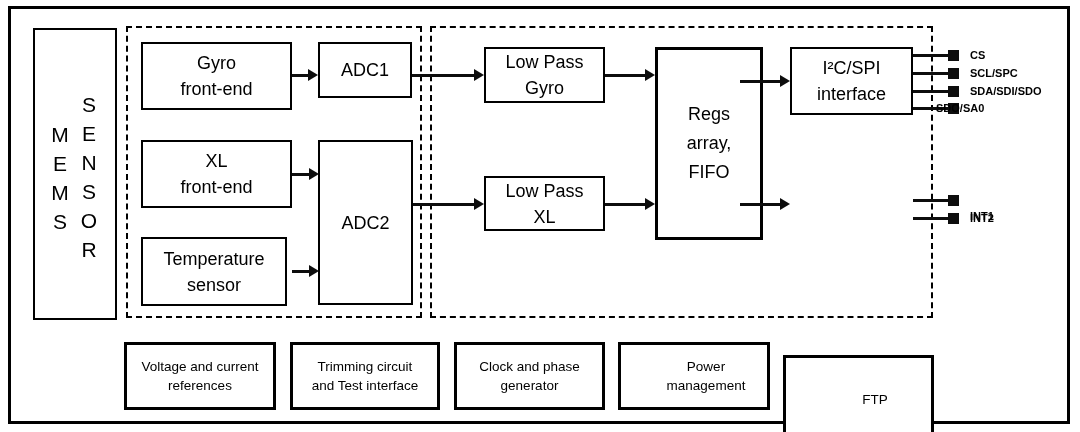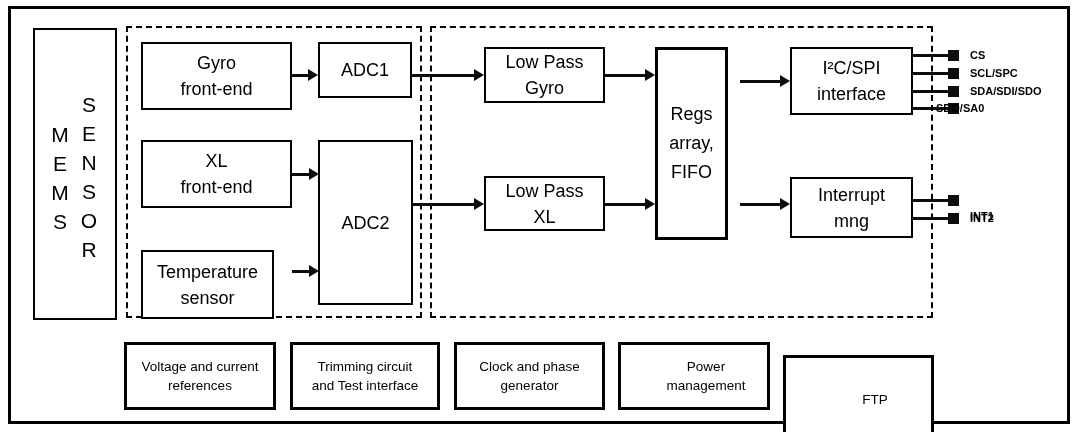--- a/index.html
+++ b/index.html
@@ -49,36 +49,34 @@
 N
 S
 O
 R</div>
   </div>
 
   <div class="box" style="left:141px;top:42px;width:151px;height:68px;">Gyro
 front-end</div>
   <div class="box" style="left:141px;top:140px;width:151px;height:68px;">XL
 front-end</div>
-  <div class="box" style="left:141px;top:237px;width:133px;height:69px;margin-top:13px;">Temperature
+  <div class="box" style="left:141px;top:237px;width:146px;height:69px;">Temperature
 sensor</div>
   <div class="box" style="left:318px;top:42px;width:94px;height:56px;">ADC1</div>
   <div class="box" style="left:318px;top:140px;width:95px;height:165px;">ADC2</div>
 
   <div class="box" style="left:484px;top:47px;width:121px;height:56px;">Low Pass
 Gyro</div>
   <div class="box" style="left:484px;top:176px;width:121px;height:55px;">Low Pass
 XL</div>
-  <div class="box thick regs" style="left:655px;top:47px;width:73px;height:193px;">Regs
+  <div class="box thick regs" style="left:655px;top:47px;width:108px;height:193px;">Regs
 array,
 FIFO</div>
   <div class="box" style="left:790px;top:47px;width:123px;height:68px;">I²C/SPI
 interface</div>
-  <div class="box" style="left:790px;top:177px;width:123px;height:61px;">Interrupt
-mng</div>
 
   <div class="arrow" style="left:292px;top:73.5px;width:16px;"></div>
   <div class="arrow" style="left:412px;top:73.5px;width:62px;"></div>
   <div class="arrow" style="left:292px;top:172.5px;width:17px;"></div>
   <div class="arrow" style="left:292px;top:269.5px;width:17px;"></div>
   <div class="arrow" style="left:413px;top:202.5px;width:61px;"></div>
   <div class="arrow" style="left:605px;top:73.5px;width:40px;"></div>
   <div class="arrow" style="left:605px;top:202.5px;width:40px;"></div>
   <div class="arrow" style="left:740px;top:79.5px;width:40px;"></div>
   <div class="arrow" style="left:740px;top:202.5px;width:40px;"></div>

